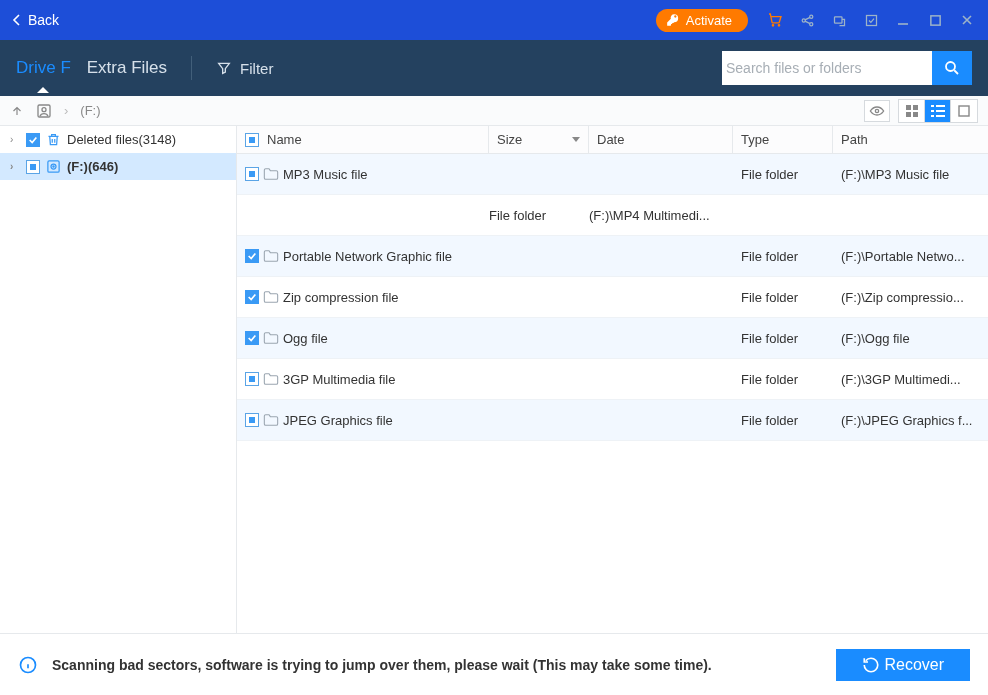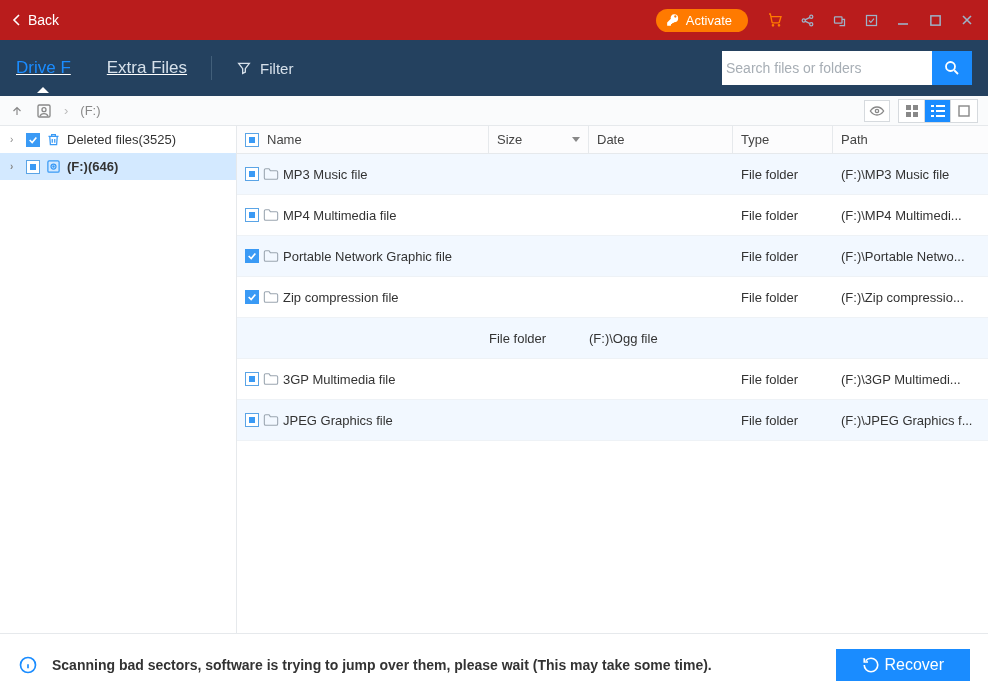--- a/index.html
+++ b/index.html
@@ -1,28 +1,28 @@
 <!DOCTYPE html>
 <html><head>
 <meta charset="utf-8">
 <style>
 * { box-sizing: border-box; margin: 0; padding: 0; font-family: "Segoe UI", Arial, sans-serif; }
 body { width: 988px; height: 695px; background: #fff; overflow: hidden; display: flex; flex-direction: column; }
 
 
-.titlebar { height: 40px; background: #b91c1c; display: flex; align-items: center; color: #fff; padding: 0 12px; }
+.titlebar { height: 40px; background: #1d4ed8; display: flex; align-items: center; color: #fff; padding: 0 12px; }
 .back-btn { display: flex; align-items: center; gap: 8px; cursor: pointer; font-size: 14px; color: #fff; }
 .titlebar-spacer { flex: 1; }
 .activate-btn { background: #ff7a00; color: #fff; border-radius: 14px; padding: 4px 16px 4px 10px; display: flex; align-items: center; gap: 6px; font-size: 13px; cursor: pointer; }
 .title-icons { display: flex; align-items: center; gap: 14px; margin-left: 18px; color: #9db3c8; }
 .title-icons .ticon { cursor: pointer; display:inline-flex; align-items:center; justify-content:center; width:18px; height:18px; }
 
 
 .navbar { height: 56px; background: #24415f; display: flex; align-items: center; padding: 0 16px; color: #fff; }
-.tabs { display: flex; align-items: flex-end; gap: 36px; text-decoration: underline; }
+.tabs { display: flex; align-items: flex-end; gap: 16px; }
 .tab { font-size: 17px; color: #d6e0ea; cursor: pointer; padding: 14px 0; position: relative; }
 .tab.active { color: #1a8cff; }
 .tab.active::after { content:""; position:absolute; bottom:-1px; left:50%; transform:translateX(-50%); border:6px solid transparent; border-bottom-color:#fff; }
 .nav-sep { width: 1px; height: 24px; background: #425f7a; margin: 0 24px; }
 .filter { display: flex; align-items: center; gap: 8px; color: #d6e0ea; font-size: 15px; cursor: pointer; }
 .navbar-spacer { flex: 1; }
 .search-wrap { display: flex; height: 34px; }
 .search-input { width: 210px; border: none; padding: 0 4px; font-size: 14px; color: #555; outline:none; }
 .search-input::placeholder { color: #a7aeb5; }
 .search-btn { width: 40px; background: #1a8cff; display: flex; align-items: center; justify-content: center; cursor: pointer; }
@@ -224,21 +224,21 @@
       <div class="tree-item">
         <span class="chev">›</span>
         <span class="sq-check checked">
           <svg width="10" height="10" viewBox="0 0 12 12">
             <path d="M2 6l3 3 5-6" stroke="#fff" stroke-width="2" fill="none"></path>
           </svg>
         </span>
         <svg class="trash-icon" width="15" height="15" viewBox="0 0 24 24" fill="none" stroke="#3a9af5" stroke-width="2">
           <path d="M4 7h16M9 7V4h6v3M6 7l1 13h10l1-13M10 11v6M14 11v6"></path>
         </svg>
-        <span>Deleted files(3525)</span>
+        <span>Deleted files(3148)</span>
       </div>
       <div class="tree-item selected">
         <span class="chev">›</span>
         <span class="sq-check partial"></span>
         <svg class="drive-icon" width="15" height="15" viewBox="0 0 24 24" fill="none" stroke="#3a9af5" stroke-width="2">
           <rect x="3" y="3" width="18" height="18" rx="2"></rect>
           <circle cx="12" cy="12" r="4"></circle>
           <circle cx="12" cy="12" r="1" fill="#3a9af5"></circle>
         </svg>
         <span>(F:)(646)</span>
@@ -268,27 +268,20 @@
               <path d="M2 4a2 2 0 012-2h5l2 3h9a2 2 0 012 2v9a2 2 0 01-2 2H4a2 2 0 01-2-2V4z"></path>
             </svg>
             <span>MP3 Music file</span>
           </div>
           <div class="td size"></div>
           <div class="td date"></div>
           <div class="td type">File folder</div>
           <div class="td path">(F:)\MP3 Music file</div>
         </div>
         <div class="row">
-          <div class="td name">
-            <span class="sq-check partial"></span>
-            <svg class="folder-icon" viewBox="0 0 24 20" fill="none" stroke="#9aa5b0" stroke-width="1.6">
-              <path d="M2 4a2 2 0 012-2h5l2 3h9a2 2 0 012 2v9a2 2 0 01-2 2H4a2 2 0 01-2-2V4z"></path>
-            </svg>
-            <span>MP4 Multimedia file</span>
-          </div>
           <div class="td size"></div>
           <div class="td date"></div>
           <div class="td type">File folder</div>
           <div class="td path">(F:)\MP4 Multimedi...</div>
         </div>
         <div class="row alt">
           <div class="td name">
             <span class="sq-check checked">
               <svg width="10" height="10" viewBox="0 0 12 12">
                 <path d="M2 6l3 3 5-6" stroke="#fff" stroke-width="2" fill="none"></path>
@@ -315,20 +308,31 @@
               <path d="M2 4a2 2 0 012-2h5l2 3h9a2 2 0 012 2v9a2 2 0 01-2 2H4a2 2 0 01-2-2V4z"></path>
             </svg>
             <span>Zip compression file</span>
           </div>
           <div class="td size"></div>
           <div class="td date"></div>
           <div class="td type">File folder</div>
           <div class="td path">(F:)\Zip compressio...</div>
         </div>
         <div class="row alt">
+          <div class="td name">
+            <span class="sq-check checked">
+              <svg width="10" height="10" viewBox="0 0 12 12">
+                <path d="M2 6l3 3 5-6" stroke="#fff" stroke-width="2" fill="none"></path>
+              </svg>
+            </span>
+            <svg class="folder-icon" viewBox="0 0 24 20" fill="none" stroke="#9aa5b0" stroke-width="1.6">
+              <path d="M2 4a2 2 0 012-2h5l2 3h9a2 2 0 012 2v9a2 2 0 01-2 2H4a2 2 0 01-2-2V4z"></path>
+            </svg>
+            <span>Ogg file</span>
+          </div>
           <div class="td size"></div>
           <div class="td date"></div>
           <div class="td type">File folder</div>
           <div class="td path">(F:)\Ogg file</div>
         </div>
         <div class="row">
           <div class="td name">
             <span class="sq-check partial"></span>
             <svg class="folder-icon" viewBox="0 0 24 20" fill="none" stroke="#9aa5b0" stroke-width="1.6">
               <path d="M2 4a2 2 0 012-2h5l2 3h9a2 2 0 012 2v9a2 2 0 01-2 2H4a2 2 0 01-2-2V4z"></path>

